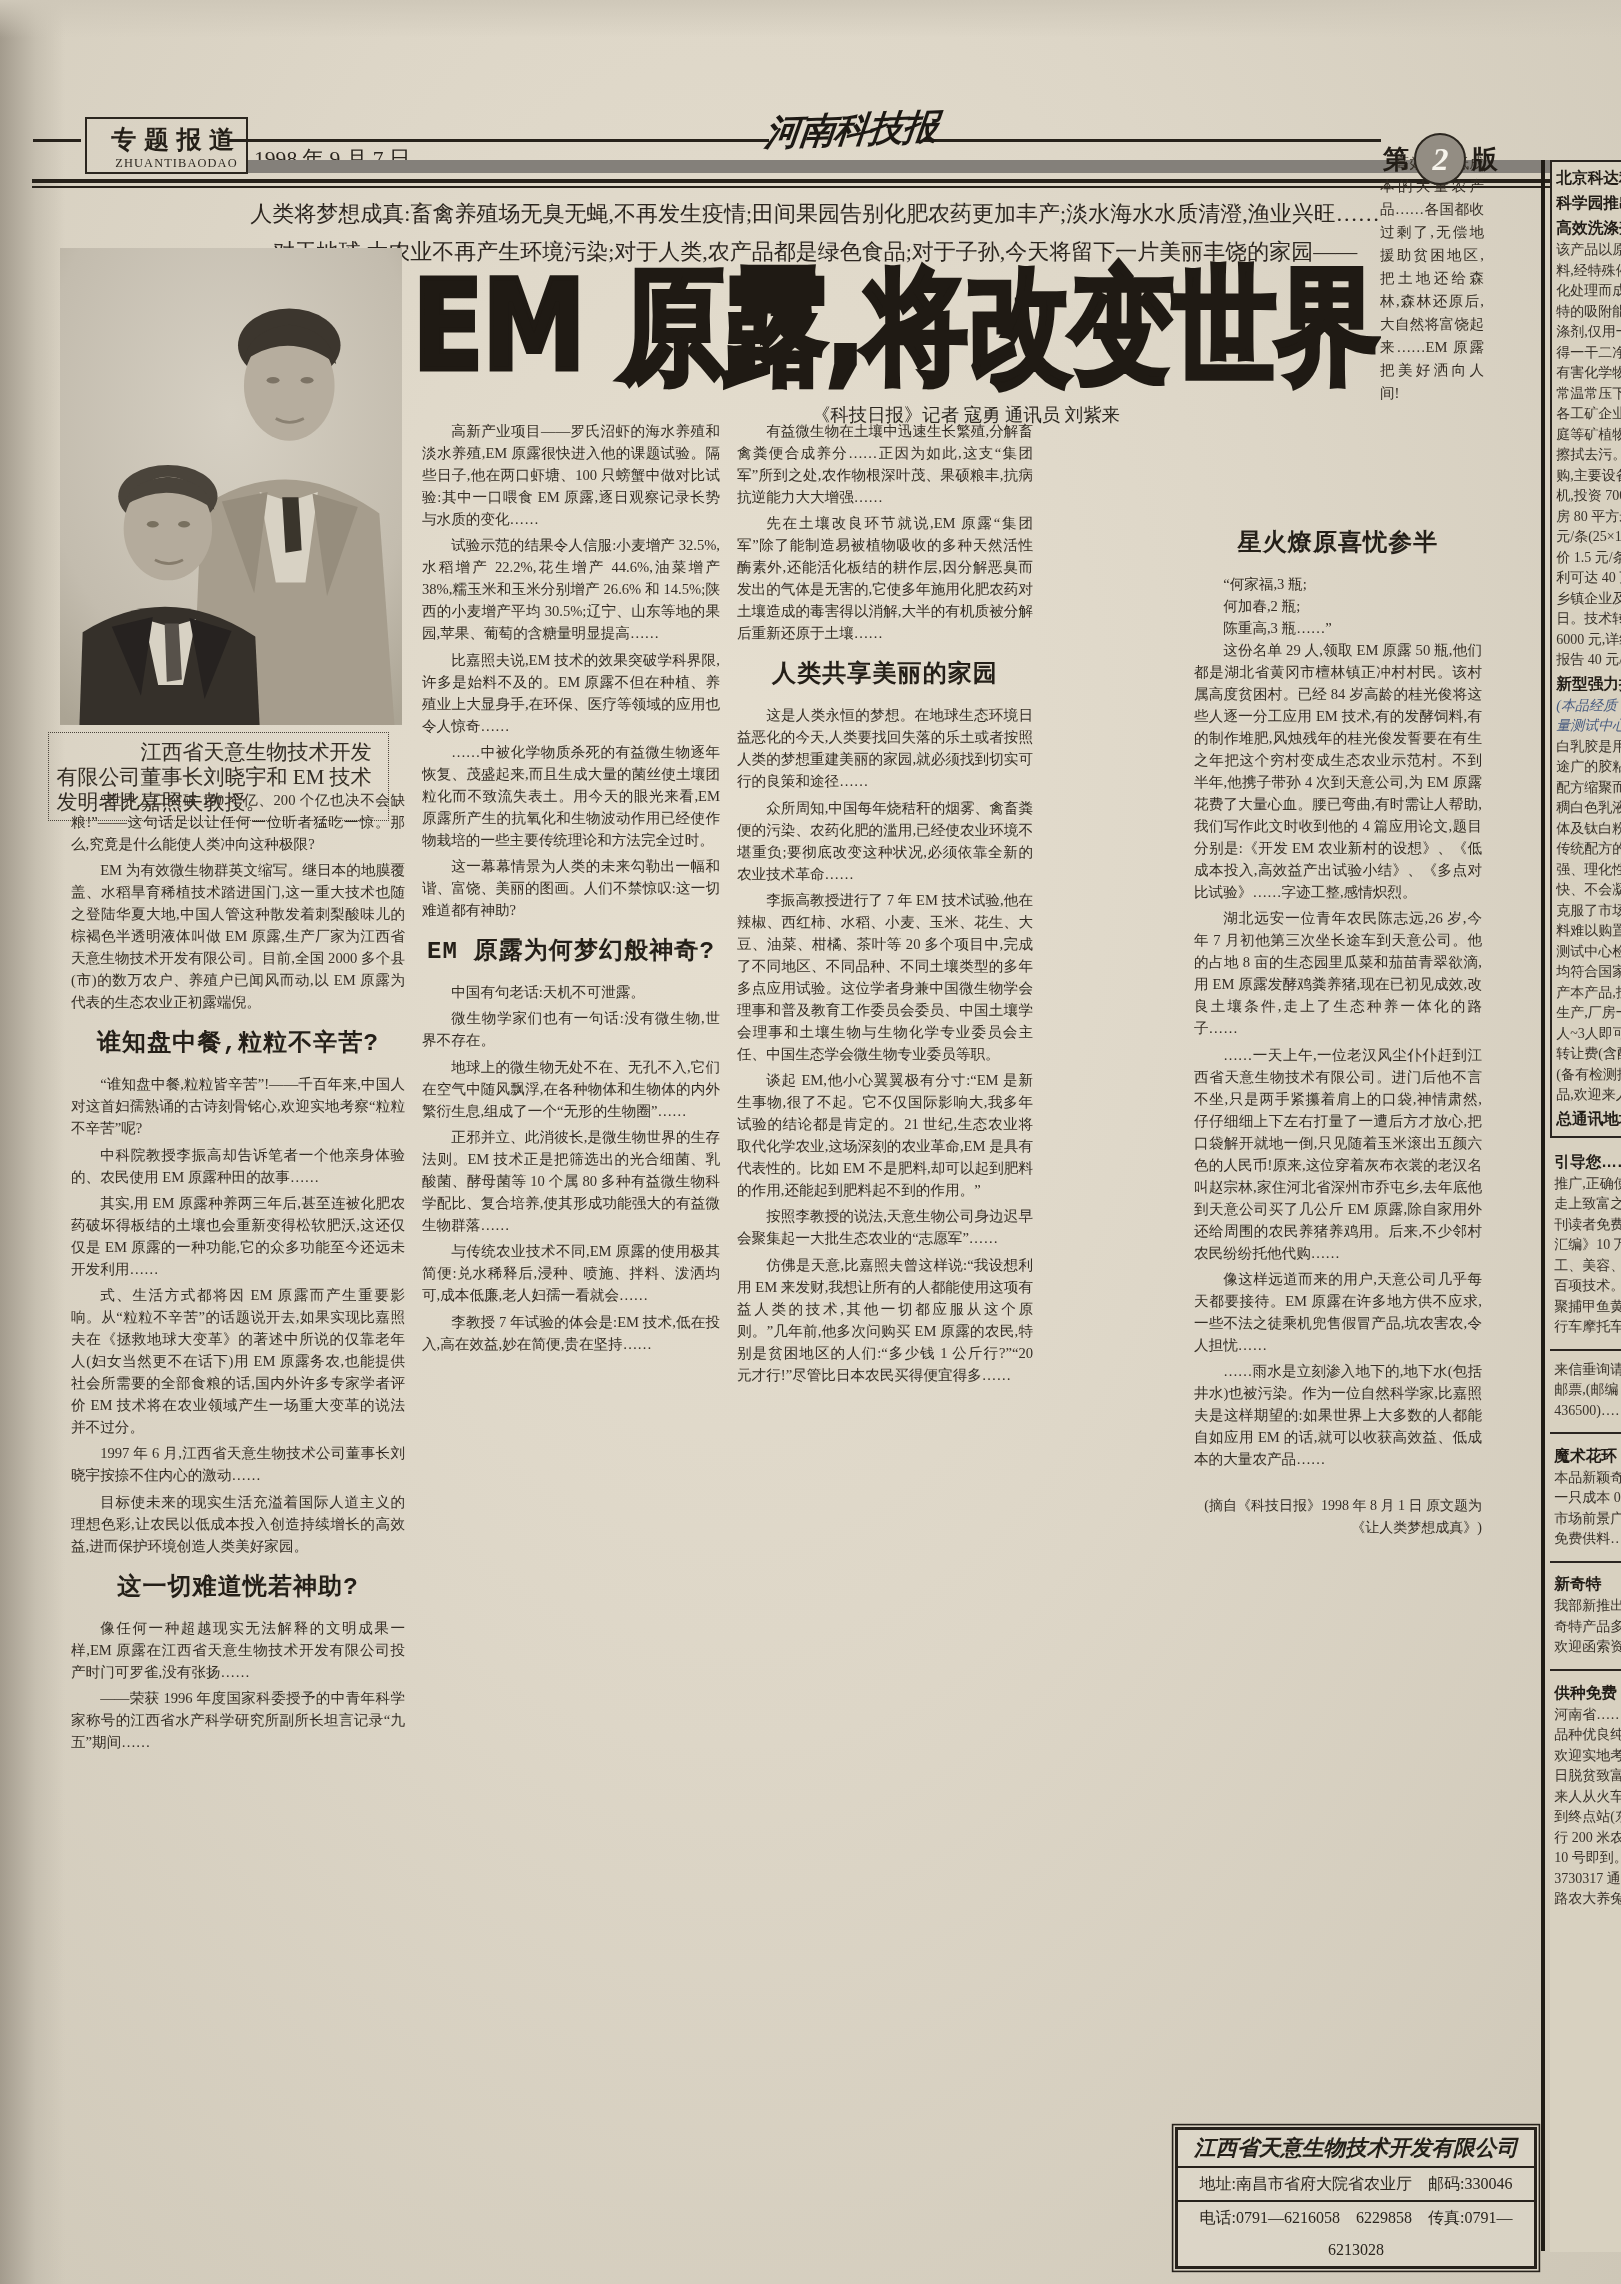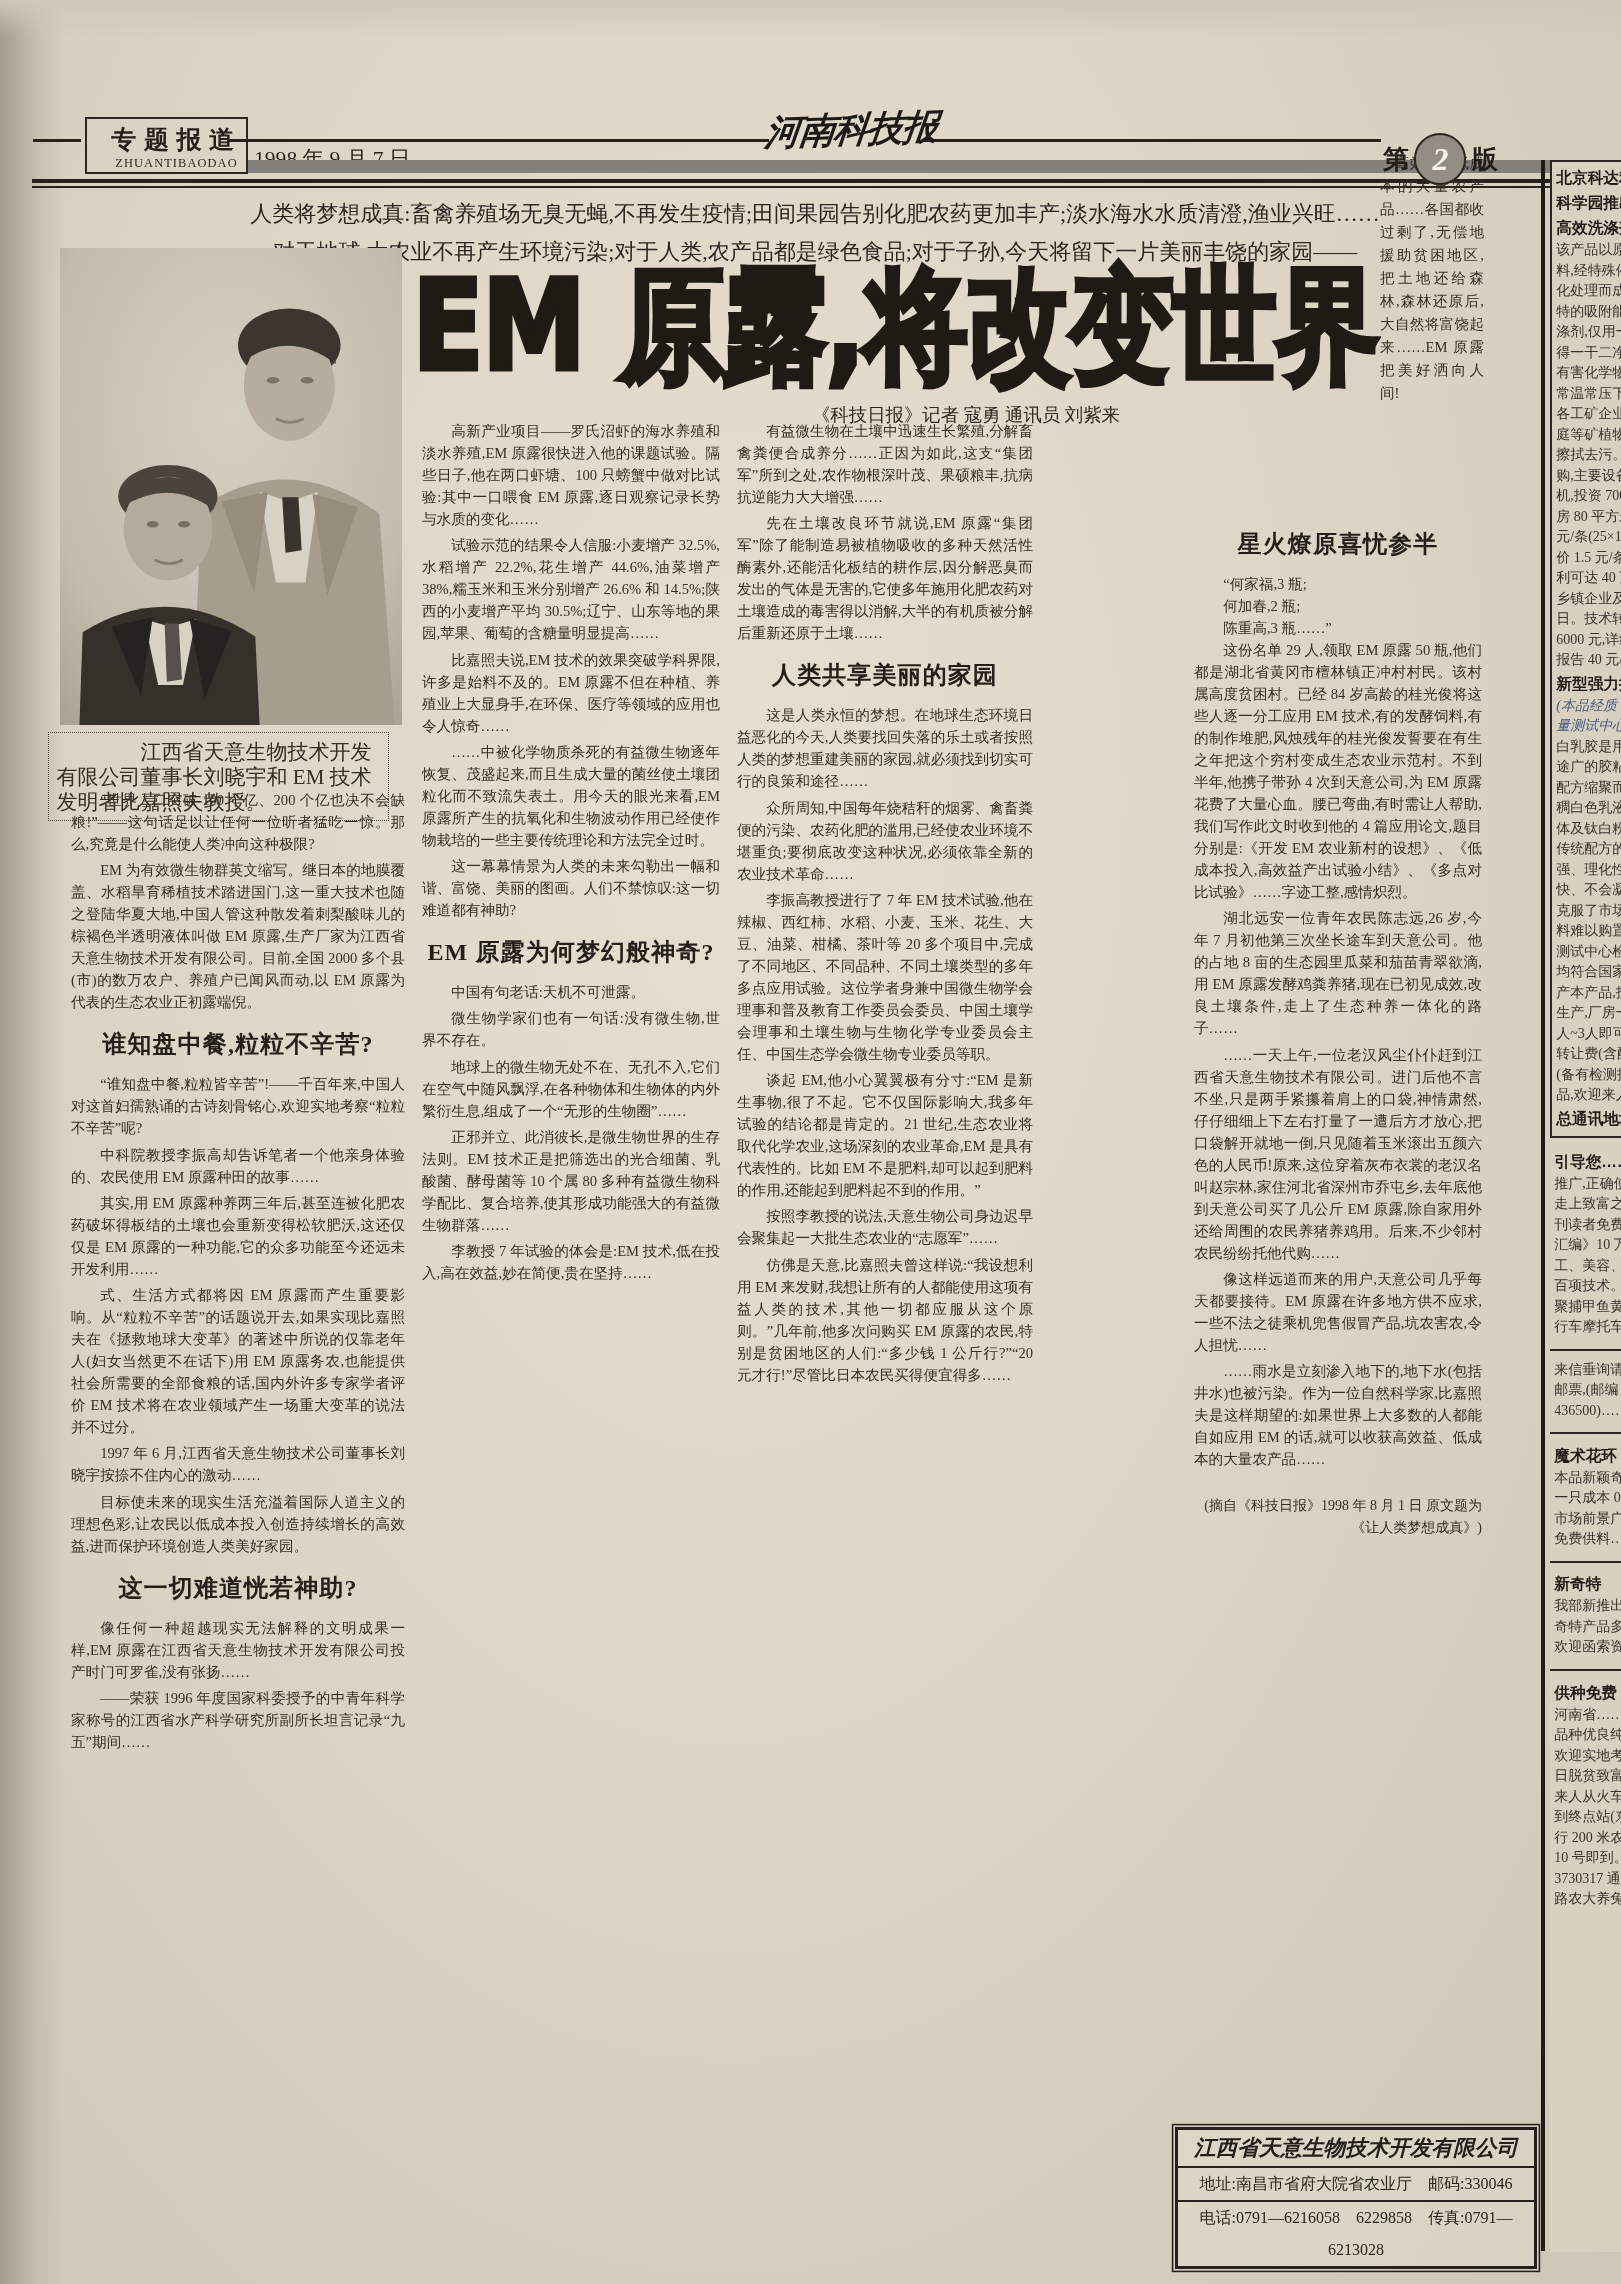--- a/index.html
+++ b/index.html
@@ -48,21 +48,21 @@
     font-size:21px;line-height:25px;text-indent:4em;color:#332d25;}
 
   
   .col{overflow:hidden;}
   .col-1{left:71px;top:789px;width:334px;height:1459px;}
   .col-2{left:422px;top:420px;width:298px;height:1830px;}
   .col-3{left:737px;top:420px;width:296px;height:1830px;}
   .col-4{left:1194px;top:513px;width:288px;height:1610px;}
   .col-tr{left:1380px;top:152px;width:104px;height:356px;}
   .blk{font-size:14.6px;line-height:22px;text-align:justify;text-indent:2em;margin:0 0 4.3px;}
-  .b-h{font-family:Liberation Serif, serif;font-weight:700;font-size:24px;line-height:30px;
+  .b-h{font-family:Liberation Mono, monospace;font-weight:700;font-size:24px;line-height:30px;
     text-align:center;text-indent:0;letter-spacing:1.1px;color:#241f18;margin:16px 0 14px;}
   .b-q{text-align:left;margin:0;}
   .b-src{font-size:14px;text-align:right;text-indent:0;margin-top:25px;}
   .col-tr .blk{text-indent:1em;line-height:23px;}
 
   
   .company-box{left:1175px;top:2127px;width:356px;border:3.2px solid #26211b;box-shadow:0 0 0 1.6px #d9d2c3,0 0 0 3.2px #26211b;
     background:rgba(236,230,218,0.35);}
   .cb-name{font-size:21.6px;line-height:36px;font-weight:700;font-style:italic;text-align:center;
     border-bottom:2.2px solid #26211b;color:#242019;}
@@ -170,20 +170,21 @@
   <div class="blk b-p">高新产业项目——罗氏沼虾的海水养殖和淡水养殖,EM 原露很快进入他的课题试验。隔些日子,他在两口虾塘、100 只螃蟹中做对比试验:其中一口喂食 EM 原露,逐日观察记录长势与水质的变化……</div>
       <div class="blk b-p">试验示范的结果令人信服:小麦增产 32.5%,水稻增产 22.2%,花生增产 44.6%,油菜增产 38%,糯玉米和玉米分别增产 26.6% 和 14.5%;陕西的小麦增产平均 30.5%;辽宁、山东等地的果园,苹果、葡萄的含糖量明显提高……</div>
       <div class="blk b-p">比嘉照夫说,EM 技术的效果突破学科界限,许多是始料不及的。EM 原露不但在种植、养殖业上大显身手,在环保、医疗等领域的应用也令人惊奇……</div>
       <div class="blk b-p">……中被化学物质杀死的有益微生物逐年恢复、茂盛起来,而且生成大量的菌丝使土壤团粒化而不致流失表土。用今天的眼光来看,EM 原露所产生的抗氧化和生物波动作用已经使作物栽培的一些主要传统理论和方法完全过时。</div>
       <div class="blk b-p">这一幕幕情景为人类的未来勾勒出一幅和谐、富饶、美丽的图画。人们不禁惊叹:这一切难道都有神助?</div>
       <div class="blk b-h">EM 原露为何梦幻般神奇?</div>
       <div class="blk b-p">中国有句老话:天机不可泄露。</div>
       <div class="blk b-p">微生物学家们也有一句话:没有微生物,世界不存在。</div>
       <div class="blk b-p">地球上的微生物无处不在、无孔不入,它们在空气中随风飘浮,在各种物体和生物体的内外繁衍生息,组成了一个“无形的生物圈”……</div>
       <div class="blk b-p">正邪并立、此消彼长,是微生物世界的生存法则。EM 技术正是把筛选出的光合细菌、乳酸菌、酵母菌等 10 个属 80 多种有益微生物科学配比、复合培养,使其形成功能强大的有益微生物群落……</div>
+      <div class="blk b-p">与传统农业技术不同,EM 原露的使用极其简便:兑水稀释后,浸种、喷施、拌料、泼洒均可,成本低廉,老人妇孺一看就会……</div>
       <div class="blk b-p">李教授 7 年试验的体会是:EM 技术,低在投入,高在效益,妙在简便,贵在坚持……</div>
     </div>
   <div class="abs col col-3">
 
   <div class="blk b-p">有益微生物在土壤中迅速生长繁殖,分解畜禽粪便合成养分……正因为如此,这支“集团军”所到之处,农作物根深叶茂、果硕粮丰,抗病抗逆能力大大增强……</div>
       <div class="blk b-p">先在土壤改良环节就说,EM 原露“集团军”除了能制造易被植物吸收的多种天然活性酶素外,还能活化板结的耕作层,因分解恶臭而发出的气体是无害的,它使多年施用化肥农药对土壤造成的毒害得以消解,大半的有机质被分解后重新还原于土壤……</div>
       <div class="blk b-h">人类共享美丽的家园</div>
       <div class="blk b-p">这是人类永恒的梦想。在地球生态环境日益恶化的今天,人类要找回失落的乐土或者按照人类的梦想重建美丽的家园,就必须找到切实可行的良策和途径……</div>
       <div class="blk b-p">众所周知,中国每年烧秸秆的烟雾、禽畜粪便的污染、农药化肥的滥用,已经使农业环境不堪重负;要彻底改变这种状况,必须依靠全新的农业技术革命……</div>
       <div class="blk b-p">李振高教授进行了 7 年 EM 技术试验,他在辣椒、西红柿、水稻、小麦、玉米、花生、大豆、油菜、柑橘、茶叶等 20 多个项目中,完成了不同地区、不同品种、不同土壤类型的多年多点应用试验。这位学者身兼中国微生物学会理事和普及教育工作委员会委员、中国土壤学会理事和土壤生物与生物化学专业委员会主任、中国生态学会微生物专业委员等职。</div>

